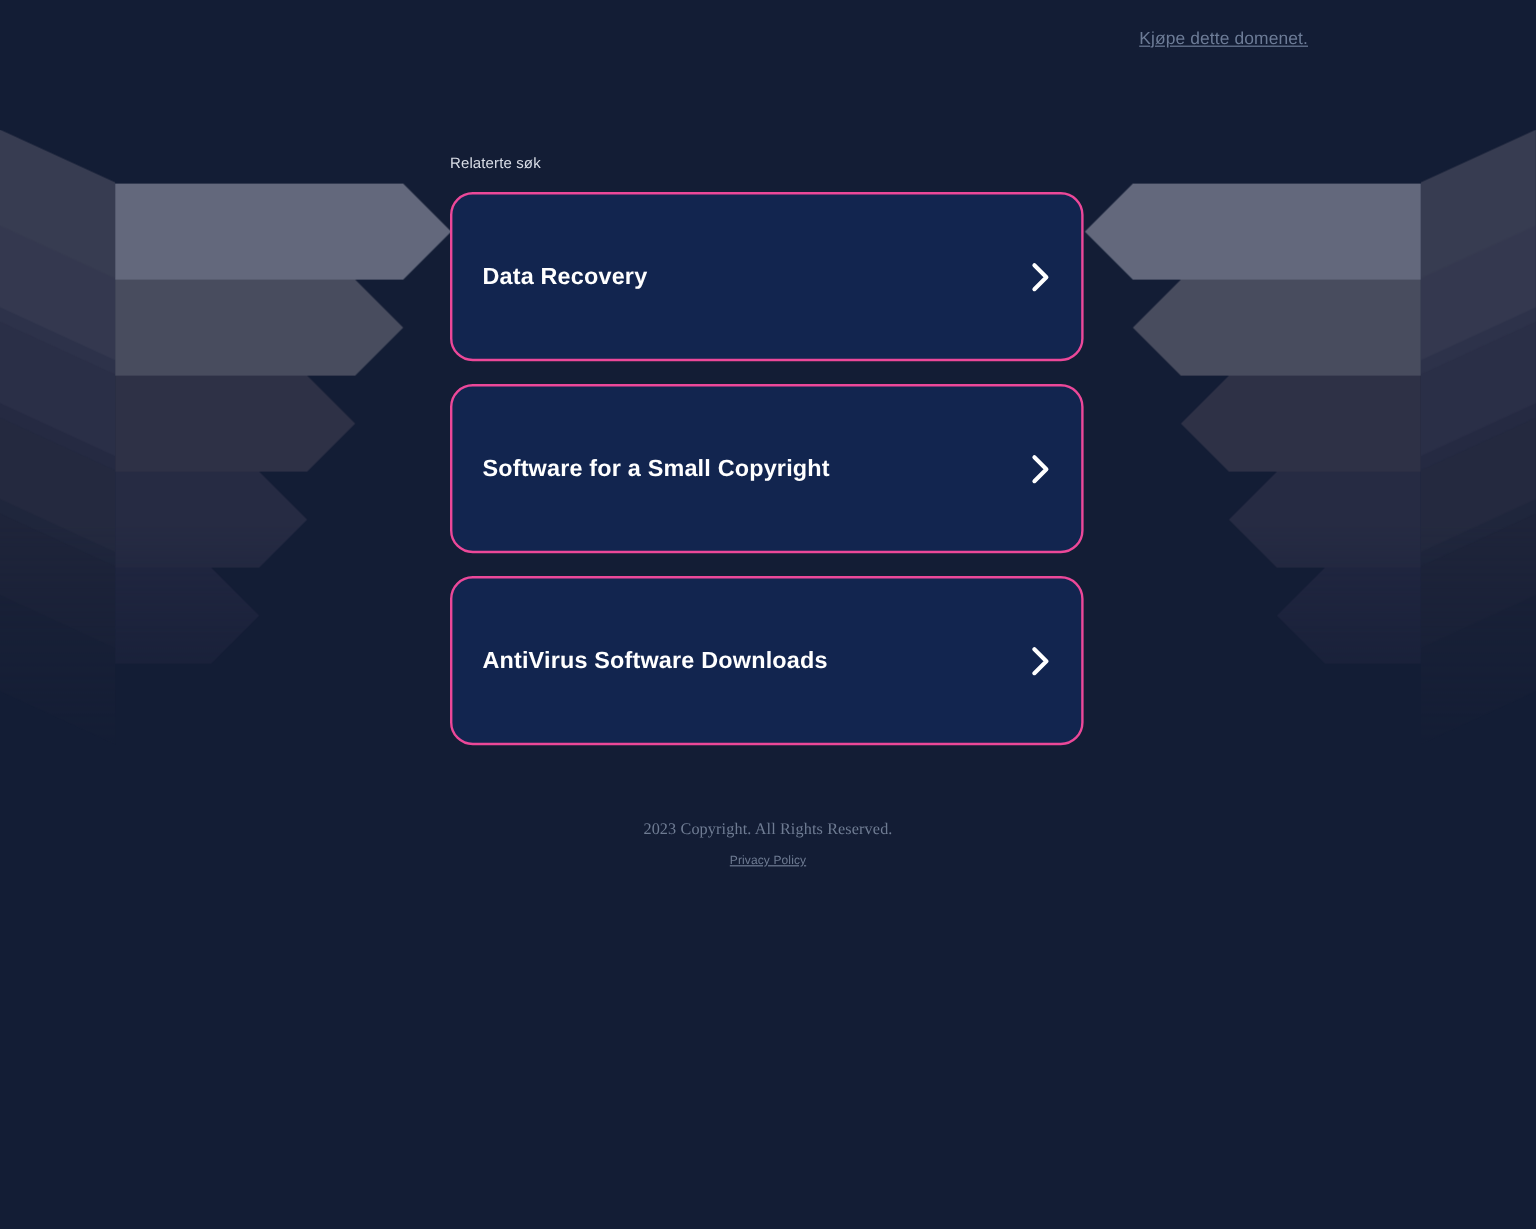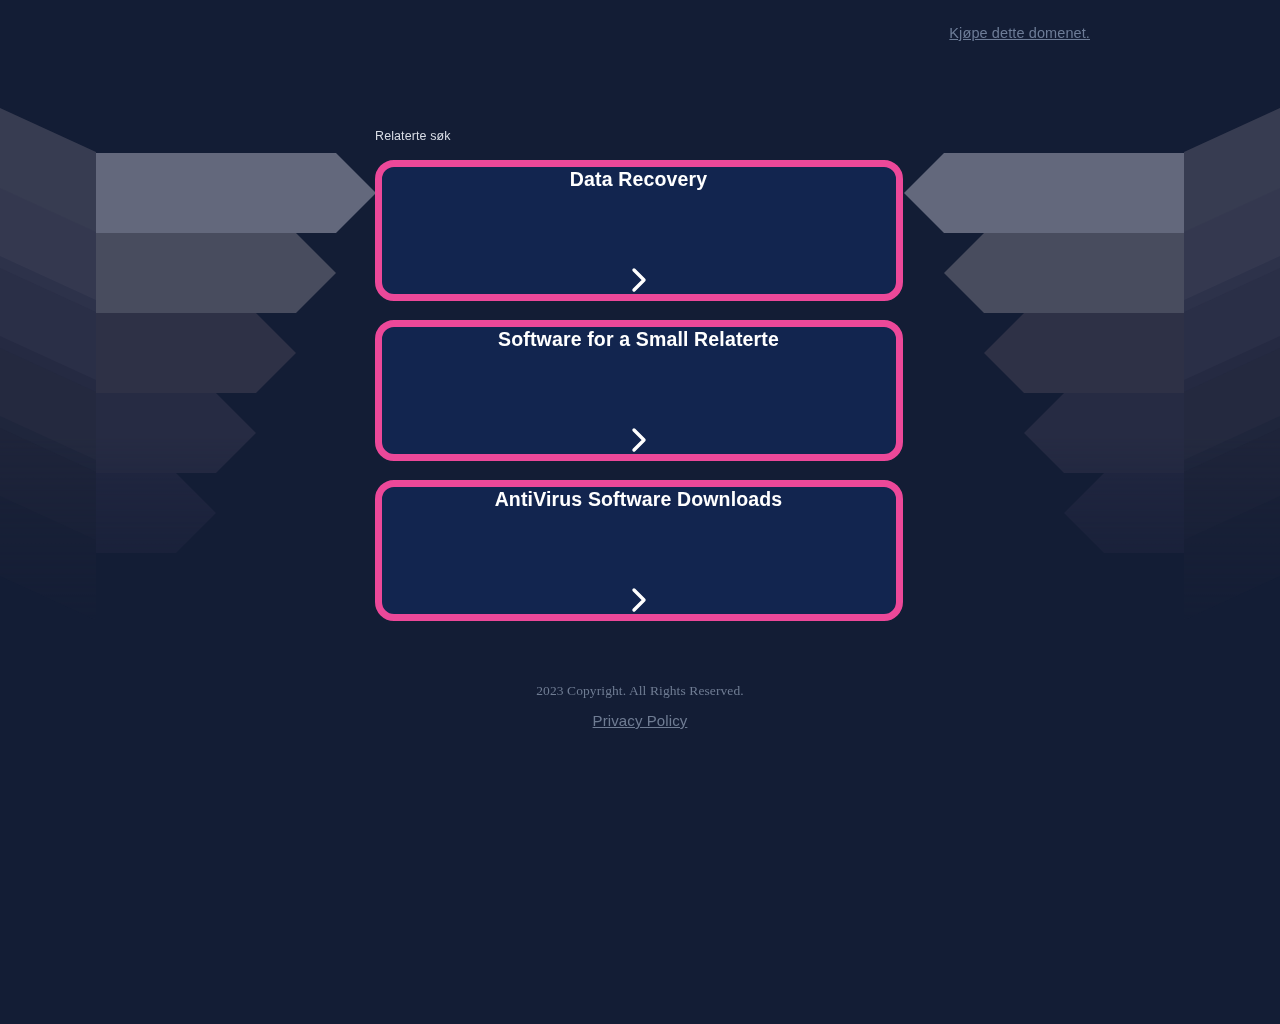--- a/index.html
+++ b/index.html
@@ -61,29 +61,28 @@
     margin-bottom:16px;
     letter-spacing:.1px;
   }
 
   
   .card {
     position:relative;
     width:528px;
     height:141px;
     background:#12254f;
-    border:7px solid #ec4899;
+    border:2px solid #ec4899;
     border-radius:19px;
     display:flex;
     align-items:center;
     justify-content:space-between;
     padding:0 26px 0 25px;
     cursor:pointer;
     margin-bottom:19px;
-    flex-direction:column;
   }
   .card:last-child { margin-bottom:0; }
 
   .card-title {
     font-size:19.5px;
     font-weight:bold;
     color:#ffffff;
     letter-spacing:.15px;
     line-height:24px;
   }
@@ -107,21 +106,21 @@
   .copyright {
     font-size:13.5px;
     color:#6f7c93;
     line-height:22px;
     letter-spacing:.1px;
     font-family:Liberation Serif, serif;
   }
   .privacy-link {
     display:inline-block;
     margin-top:10px;
-    font-size:15px;
+    font-size:10px;
     color:#6f7c93;
     text-decoration:underline;
     letter-spacing:.1px;
     cursor:pointer;
   }
 </style>
 </head>
 <body>
 
 <svg id="bg-deco" viewBox="0 0 1280 1024" width="1280" height="1024" xmlns="http://www.w3.org/2000/svg" aria-hidden="true">
@@ -180,21 +179,21 @@
   <div class="related-label">Relaterte søk</div>
 
   <div class="card">
     <span class="card-title">Data Recovery</span>
     <svg class="chevron" viewBox="0 0 16 28" xmlns="http://www.w3.org/2000/svg" aria-hidden="true">
       <polyline points="3,4 13,14 3,24" fill="none" stroke="#ffffff" stroke-width="3.4" stroke-linecap="round" stroke-linejoin="round"></polyline>
     </svg>
   </div>
 
   <div class="card">
-    <span class="card-title">Software for a Small Relaterte</span>
+    <span class="card-title">Software for a Small Copyright</span>
     <svg class="chevron" viewBox="0 0 16 28" xmlns="http://www.w3.org/2000/svg" aria-hidden="true">
       <polyline points="3,4 13,14 3,24" fill="none" stroke="#ffffff" stroke-width="3.4" stroke-linecap="round" stroke-linejoin="round"></polyline>
     </svg>
   </div>
 
   <div class="card">
     <span class="card-title">AntiVirus Software Downloads</span>
     <svg class="chevron" viewBox="0 0 16 28" xmlns="http://www.w3.org/2000/svg" aria-hidden="true">
       <polyline points="3,4 13,14 3,24" fill="none" stroke="#ffffff" stroke-width="3.4" stroke-linecap="round" stroke-linejoin="round"></polyline>
     </svg>

